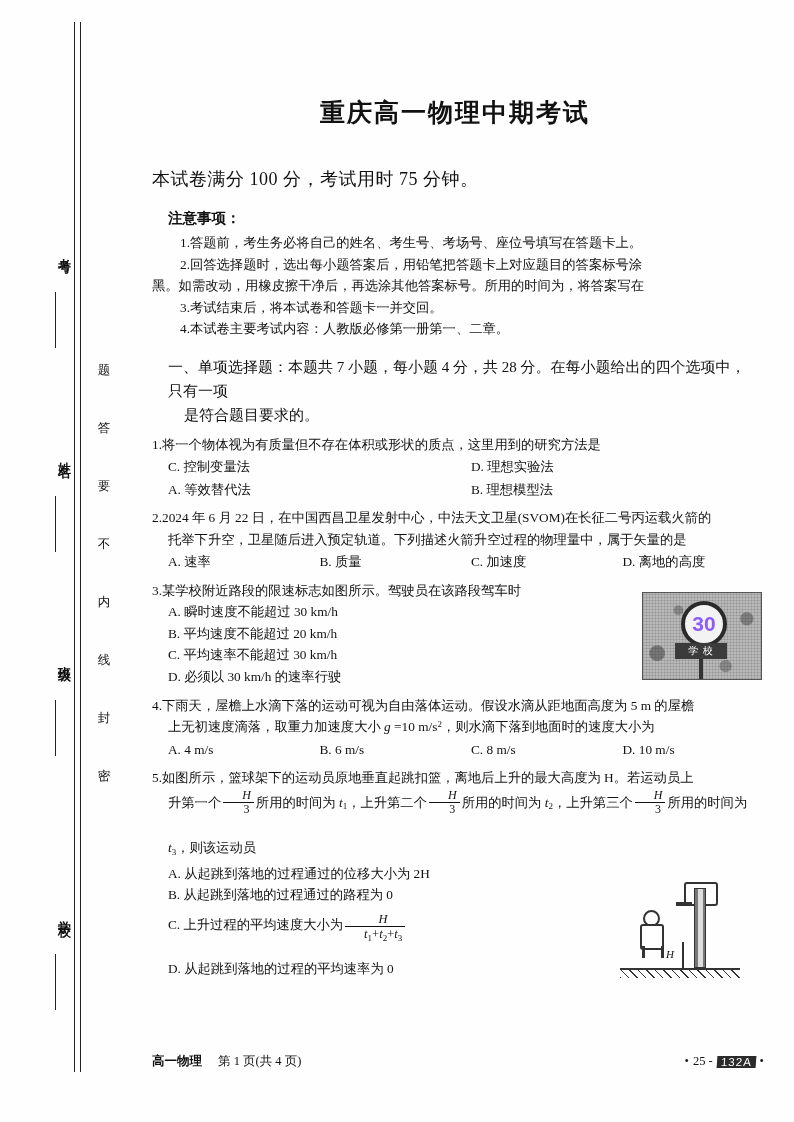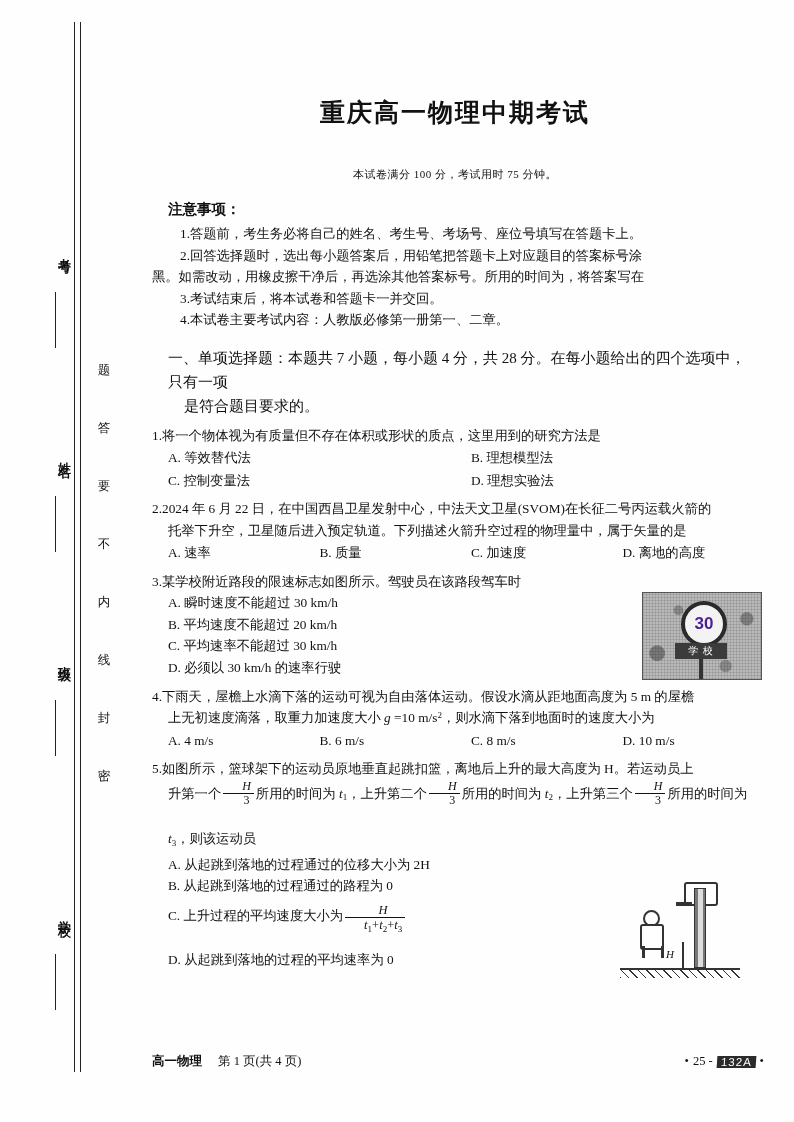--- a/index.html
+++ b/index.html
@@ -79,22 +79,21 @@
     padding-top: 96px;
     text-align: center;
     font-size: 25px;
     font-weight: bold;
     letter-spacing: 2px;
     font-family: "Liberation Serif", "DejaVu Serif", serif;
   }
 
   .subtitle {
     margin-top: 38px;
-    text-align: center;
-    font-size: 11px;
+    font-size: 18px;
     letter-spacing: 0.5px;
   }
 
   .notice-head {
     margin-top: 18px;
     margin-left: 16px;
     font-size: 14.5px;
     font-weight: bold;
   }
   .notice-list {
@@ -171,24 +170,24 @@
   .sign-circle {
     position: absolute;
     left: 38px;
     top: 8px;
     width: 38px;
     height: 38px;
     border-radius: 50%;
     border: 4px solid #2a2a2a;
     background: #f3f3f3;
     text-align: center;
-    font-size: 17px;
+    font-size: 21px;
     font-weight: bold;
     line-height: 38px;
-    color: #4c1d95;
+    color: #8b5cf6;
     font-family: "Liberation Sans", sans-serif;
   }
   .sign-board {
     position: absolute;
     left: 32px;
     top: 50px;
     width: 52px;
     height: 16px;
     background: #3b3b3b;
     color: #fff;
@@ -342,26 +341,26 @@
     </ul>
 
     <div class="section-head">
       <span>一、单项选择题：</span><span>本题共 7 小题，每小题 4 分，共 28 分。在每小题给出的四个选项中，只有一项</span>
       <span class="ind">是符合题目要求的。</span>
     </div>
 
     <div class="q">
       <div class="q-stem"><span>1.</span><span>将一个物体视为有质量但不存在体积或形状的质点，这里用到的研究方法是</span></div>
       <div class="opts-row opt-2col">
+        <div>C. 控制变量法</div>
+        <div>D. 理想实验法</div>
+      </div>
+      <div class="opts-row opt-2col">
         <div>A. 等效替代法</div>
         <div>B. 理想模型法</div>
-      </div>
-      <div class="opts-row opt-2col">
-        <div>C. 控制变量法</div>
-        <div>D. 理想实验法</div>
       </div>
     </div>
 
     <div class="q">
       <div class="q-stem"><span>2.</span><span>2024 年 6 月 22 日，在中国西昌卫星发射中心，中法天文卫星(SVOM)在长征二号丙运载火箭的</span></div>
       <div class="q-line2">托举下升空，卫星随后进入预定轨道。下列描述火箭升空过程的物理量中，属于矢量的是</div>
       <div class="opts-row opt-4col">
         <div>A. 速率</div>
         <div>B. 质量</div>
         <div>C. 加速度</div>

